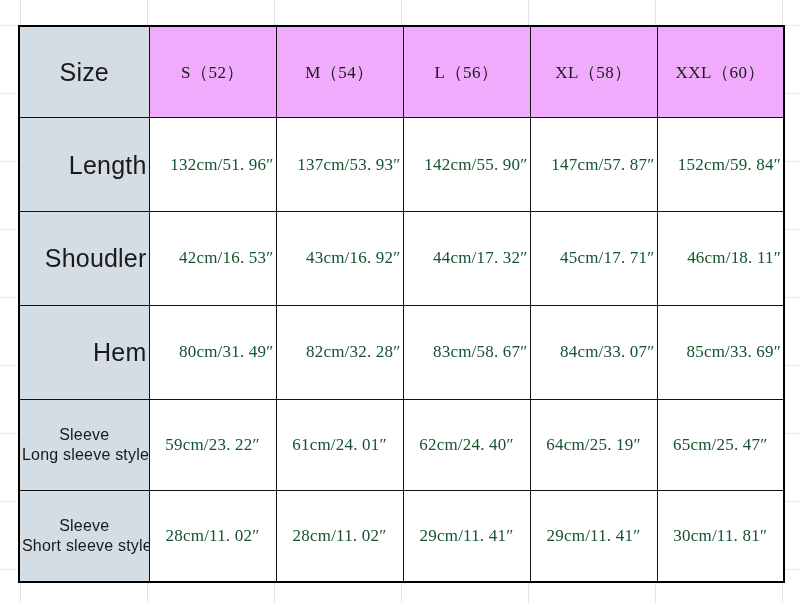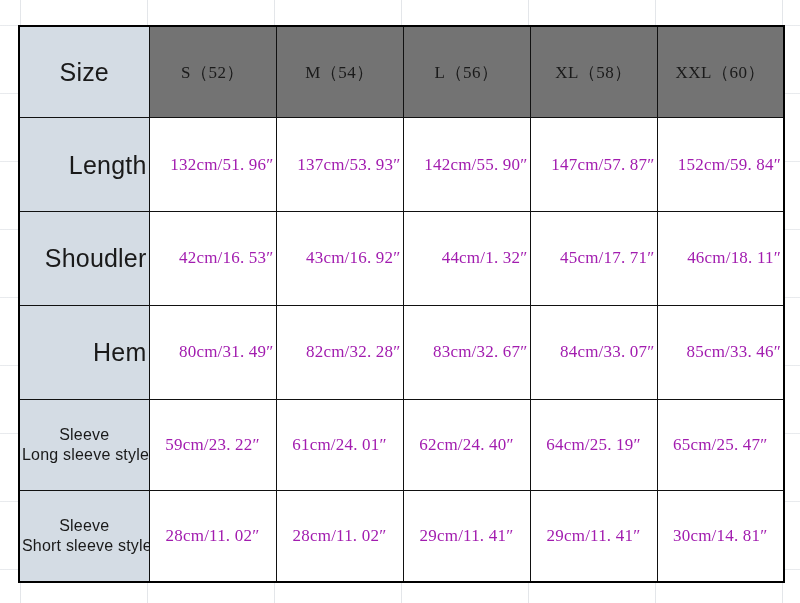--- a/index.html
+++ b/index.html
@@ -67,30 +67,30 @@
   }
 
   td.row-label.two-line {
     font-size: 16px;
     line-height: 1.25;
   }
 
   td.row-label .lbl-line { display: block; white-space: nowrap; }
 
   td.col-head {
-    background: #737373;
+    background: #f0abfc;
     color: #1a1a1a;
     font-family: "Liberation Serif", serif;
     font-size: 17px;
     letter-spacing: 0.5px;
   }
 
   td.measure {
     background: #ffffff;
-    color: #a21caf;
+    color: #14532d;
     font-family: "Liberation Serif", serif;
     font-size: 17px;
     letter-spacing: 0.2px;
     white-space: nowrap;
   }
 
   tr.r-head td   { height: 68px; }
   tr.r-body td   { height: 70px; text-align: right; }
   tr.r-sleeve td { height: 68px; }
 </style>
@@ -131,35 +131,35 @@
         <td class="measure">147cm/57. 87″</td>
         <td class="measure">152cm/59. 84″</td>
       </tr>
 
       <tr class="r-body">
         <td class="row-label">
           <span class="lbl-line">Shoudler</span>
         </td>
         <td class="measure">42cm/16. 53″</td>
         <td class="measure">43cm/16. 92″</td>
-        <td class="measure">44cm/1. 32″</td>
+        <td class="measure">44cm/17. 32″</td>
         <td class="measure">45cm/17. 71″</td>
         <td class="measure">46cm/18. 11″</td>
       </tr>
 
 
       <tr class="r-body">
         <td class="row-label">
           <span class="lbl-line">Hem</span>
         </td>
         <td class="measure">80cm/31. 49″</td>
         <td class="measure">82cm/32. 28″</td>
-        <td class="measure">83cm/32. 67″</td>
+        <td class="measure">83cm/58. 67″</td>
         <td class="measure">84cm/33. 07″</td>
-        <td class="measure">85cm/33. 46″</td>
+        <td class="measure">85cm/33. 69″</td>
       </tr>
 
       <tr class="r-sleeve">
         <td class="row-label two-line">
           <span class="lbl-line">Sleeve</span>
           <span class="lbl-line">Long sleeve style</span>
         </td>
         <td class="measure">59cm/23. 22″</td>
         <td class="measure">61cm/24. 01″</td>
         <td class="measure">62cm/24. 40″</td>
@@ -169,18 +169,18 @@
 
       <tr class="r-sleeve">
         <td class="row-label two-line">
           <span class="lbl-line">Sleeve</span>
           <span class="lbl-line">Short sleeve style</span>
         </td>
         <td class="measure">28cm/11. 02″</td>
         <td class="measure">28cm/11. 02″</td>
         <td class="measure">29cm/11. 41″</td>
         <td class="measure">29cm/11. 41″</td>
-        <td class="measure">30cm/14. 81″</td>
+        <td class="measure">30cm/11. 81″</td>
       </tr>
 
     </tbody>
   </table>
 </div>
 
 </body></html>

